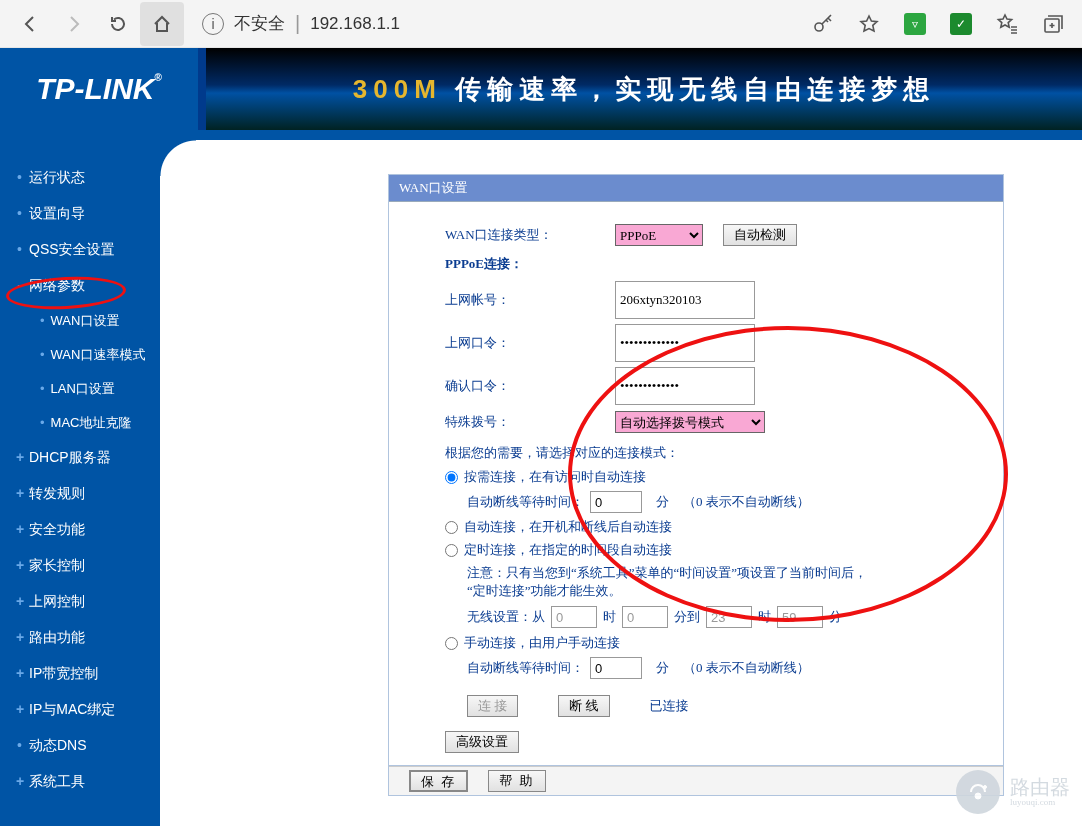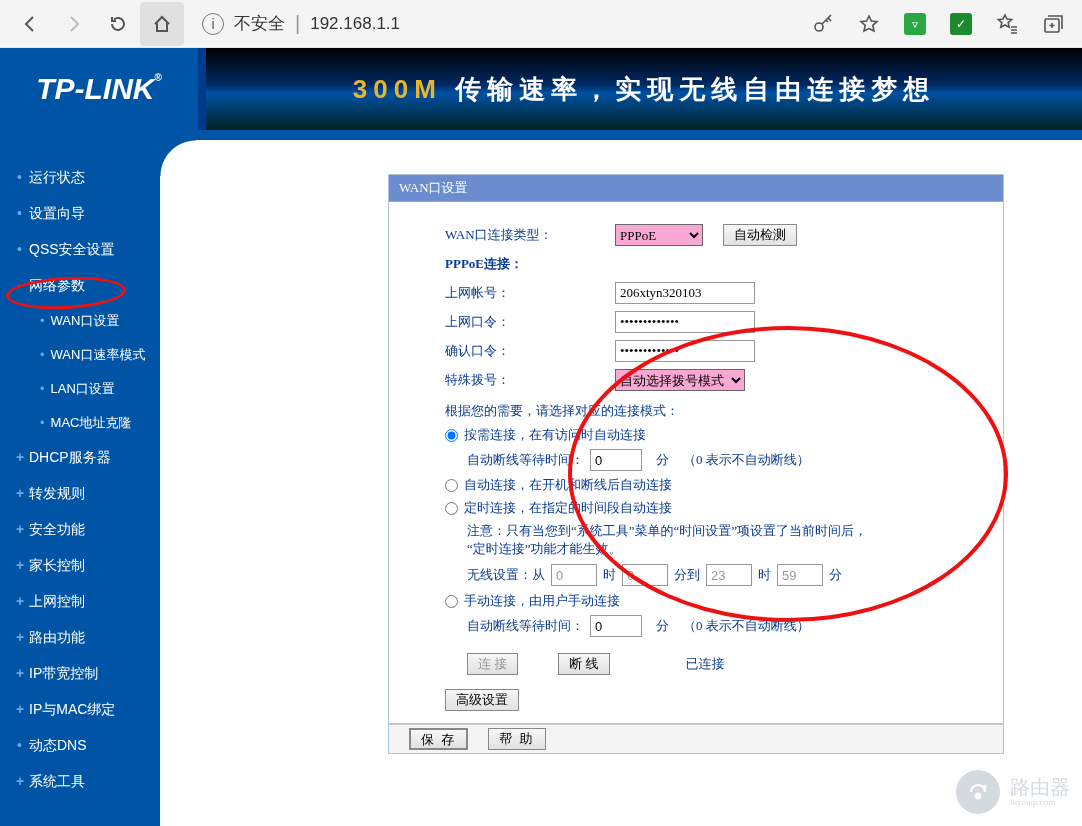--- a/index.html
+++ b/index.html
@@ -43,37 +43,37 @@
   .sidebar-sub::before { content:"•"; color:#6aa9e8; margin-right:6px;}
   .sidebar .circle { position:absolute; border:3px solid #e11; border-radius:50%; width:120px; height:32px; left:6px; top:137px; pointer-events:none; transform:rotate(-3deg);}
 
   .content { flex:1; background:#fff; position:relative; }
   .content-corner { position:absolute; top:0; left:0; width:36px; height:36px; background:radial-gradient(circle at 36px 36px,#fff 35px,#0054a5 36px);}
   .panel { width:616px; margin-left:228px; margin-top:34px; border:1px solid #b0c4de; position:relative;}
   .panel-title { background:#6b8cce; color:#fff; font-size:13px; padding:4px 10px; font-family:"SimSun"; border-bottom:1px solid #9ab; }
   .panel-body { padding:16px 12px 12px 56px; font-size:13px; color:#0b3d91; font-family:"SimSun";}
   .row { display:flex; align-items:center; margin:5px 0; min-height:24px;}
   .row-label { width:170px; flex:none; }
-  .row input[type=text],.row input[type=password] { width:140px; height:22px; border:1px solid #999; font-size:13px; padding:0 4px; font-family:"SimSun";}
+  .row input[type=text],.row input[type=password] { width:140px; height:38px; border:1px solid #999; font-size:13px; padding:0 4px; font-family:"SimSun";}
   .row input.wide { width:140px;}
   .row select { height:22px; border:1px solid #666; font-size:13px; font-family:"SimSun"; background:#f9a8d4;}
   .row select.short{width:88px;}
-  .row select.mid{width:130px;}
+  .row select.mid{width:150px;}
   .btn { background:linear-gradient(#f7f7f7,#e1e1e1); border:1px solid #888; padding:1px 10px; font-size:13px; font-family:"SimSun"; cursor:pointer; height:22px;}
   .section { margin-top:10px;}
   .subrow { display:flex; align-items:center; margin:5px 0 5px 22px; }
   .subrow .lbl { margin-right:6px;}
   .subrow input[type=text]{ width:52px; height:22px; border:1px solid #999; text-align:left; padding:0 4px; font-size:13px;}
   .subrow .unit{ margin:0 14px;}
   .note-text{ margin-left:22px; color:#0b3d91;}
   .time-row { display:flex; align-items:center; margin:6px 0 6px 22px; gap:6px;}
   .time-row input{ width:46px; height:22px; border:1px solid #999; padding:0 4px; font-size:13px; color:#999;}
   .time-row input[disabled]{background:#fff;}
   .btnrow { display:flex; align-items:center; gap:40px; margin:16px 0 6px 22px;}
-  .status { color:#0b3d91;margin-left:36px; }
+  .status { color:#0b3d91; }
   .adv-row { margin:14px 0 0 0;}
   .panel-footer { background:#f4f4f4; padding:3px 20px; border-top:1px solid #ccc; display:flex; gap:20px;}
   .panel-footer .btn{letter-spacing:2px;}
   .panel-sep { border:none; border-top:1px solid #b0c4de; margin:0;}
 
   .big-ellipse { position:absolute; border:4px solid #e11; border-radius:50%; width:440px; height:296px; left:408px; top:186px; pointer-events:none; }
 
   .watermark { position:absolute; right:12px; bottom:12px; display:flex; align-items:center; gap:10px; color:#cfd6dd; opacity:.9; pointer-events:none;}
   .watermark .cir { width:44px; height:44px; border-radius:50%; background:#cfd6dd; display:flex; align-items:center; justify-content:center;}
   .watermark .cir svg{ stroke:#fff; fill:#fff;}

